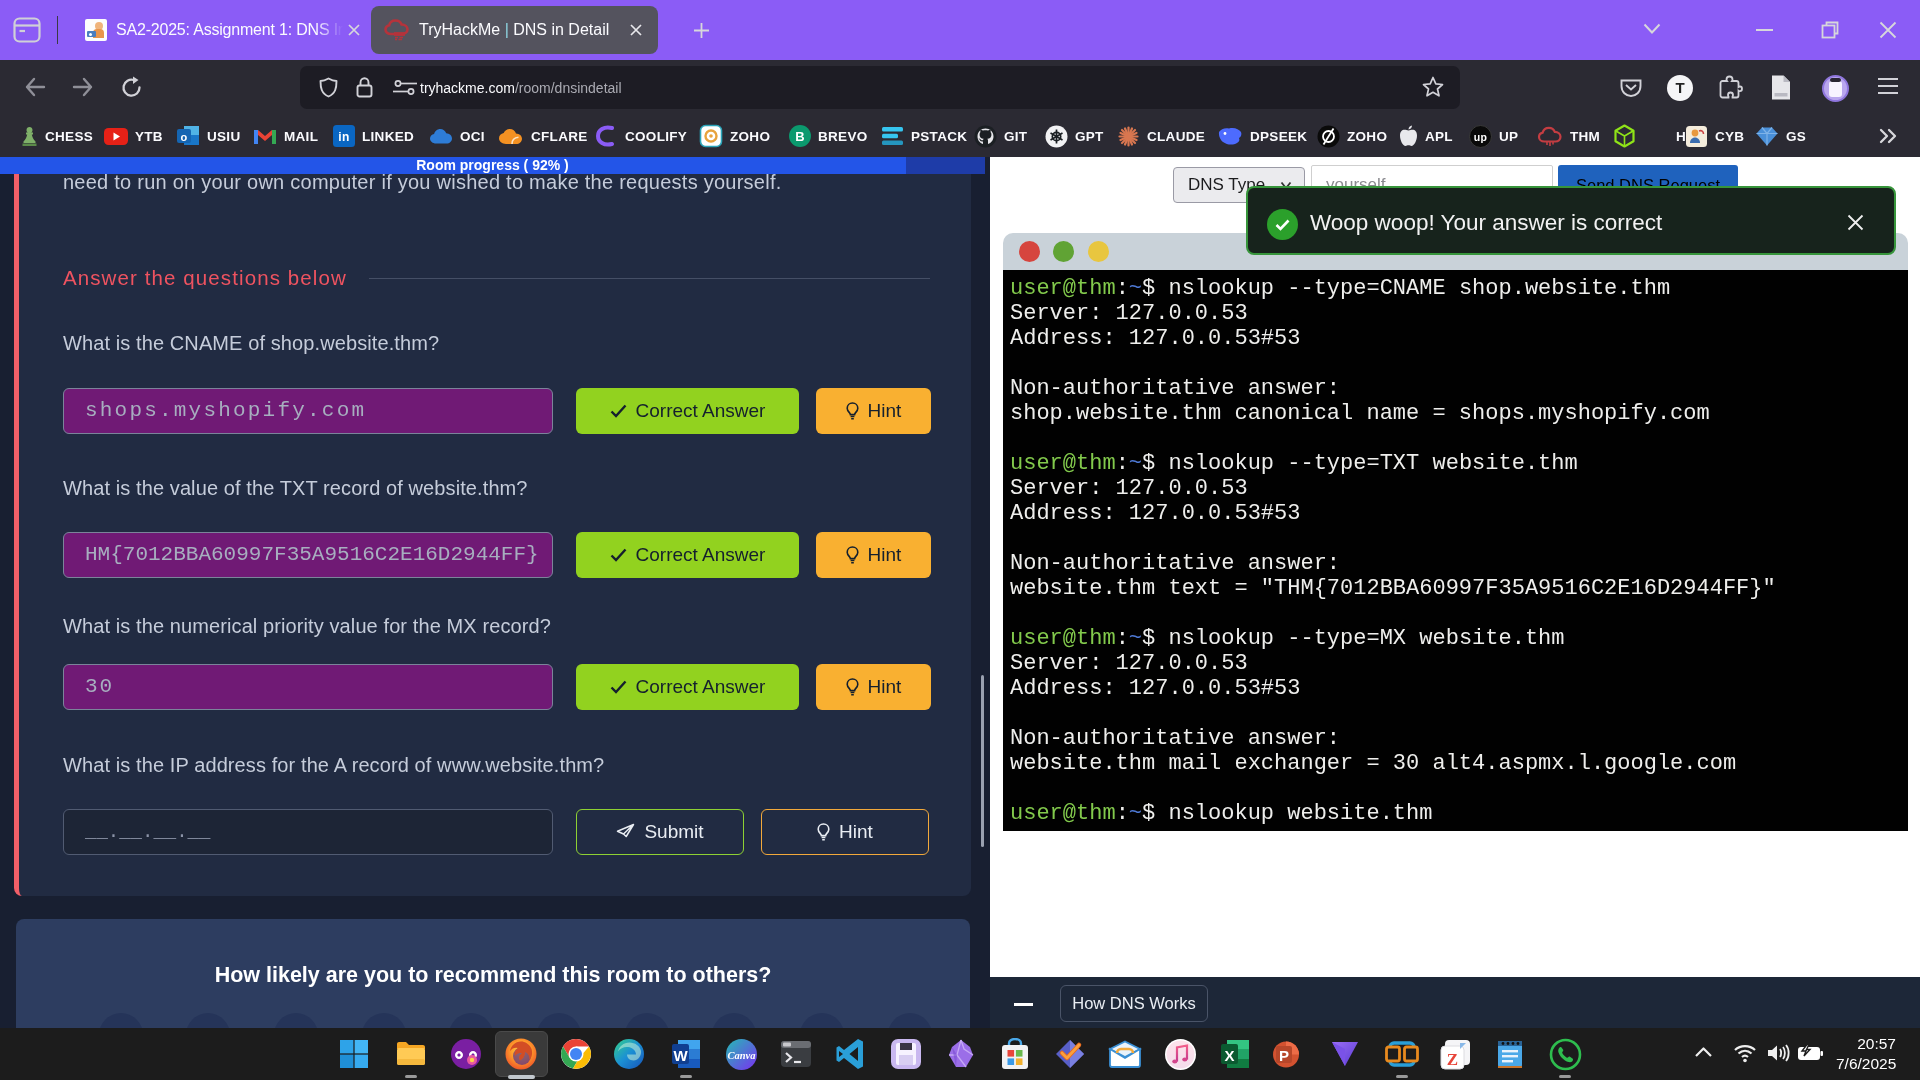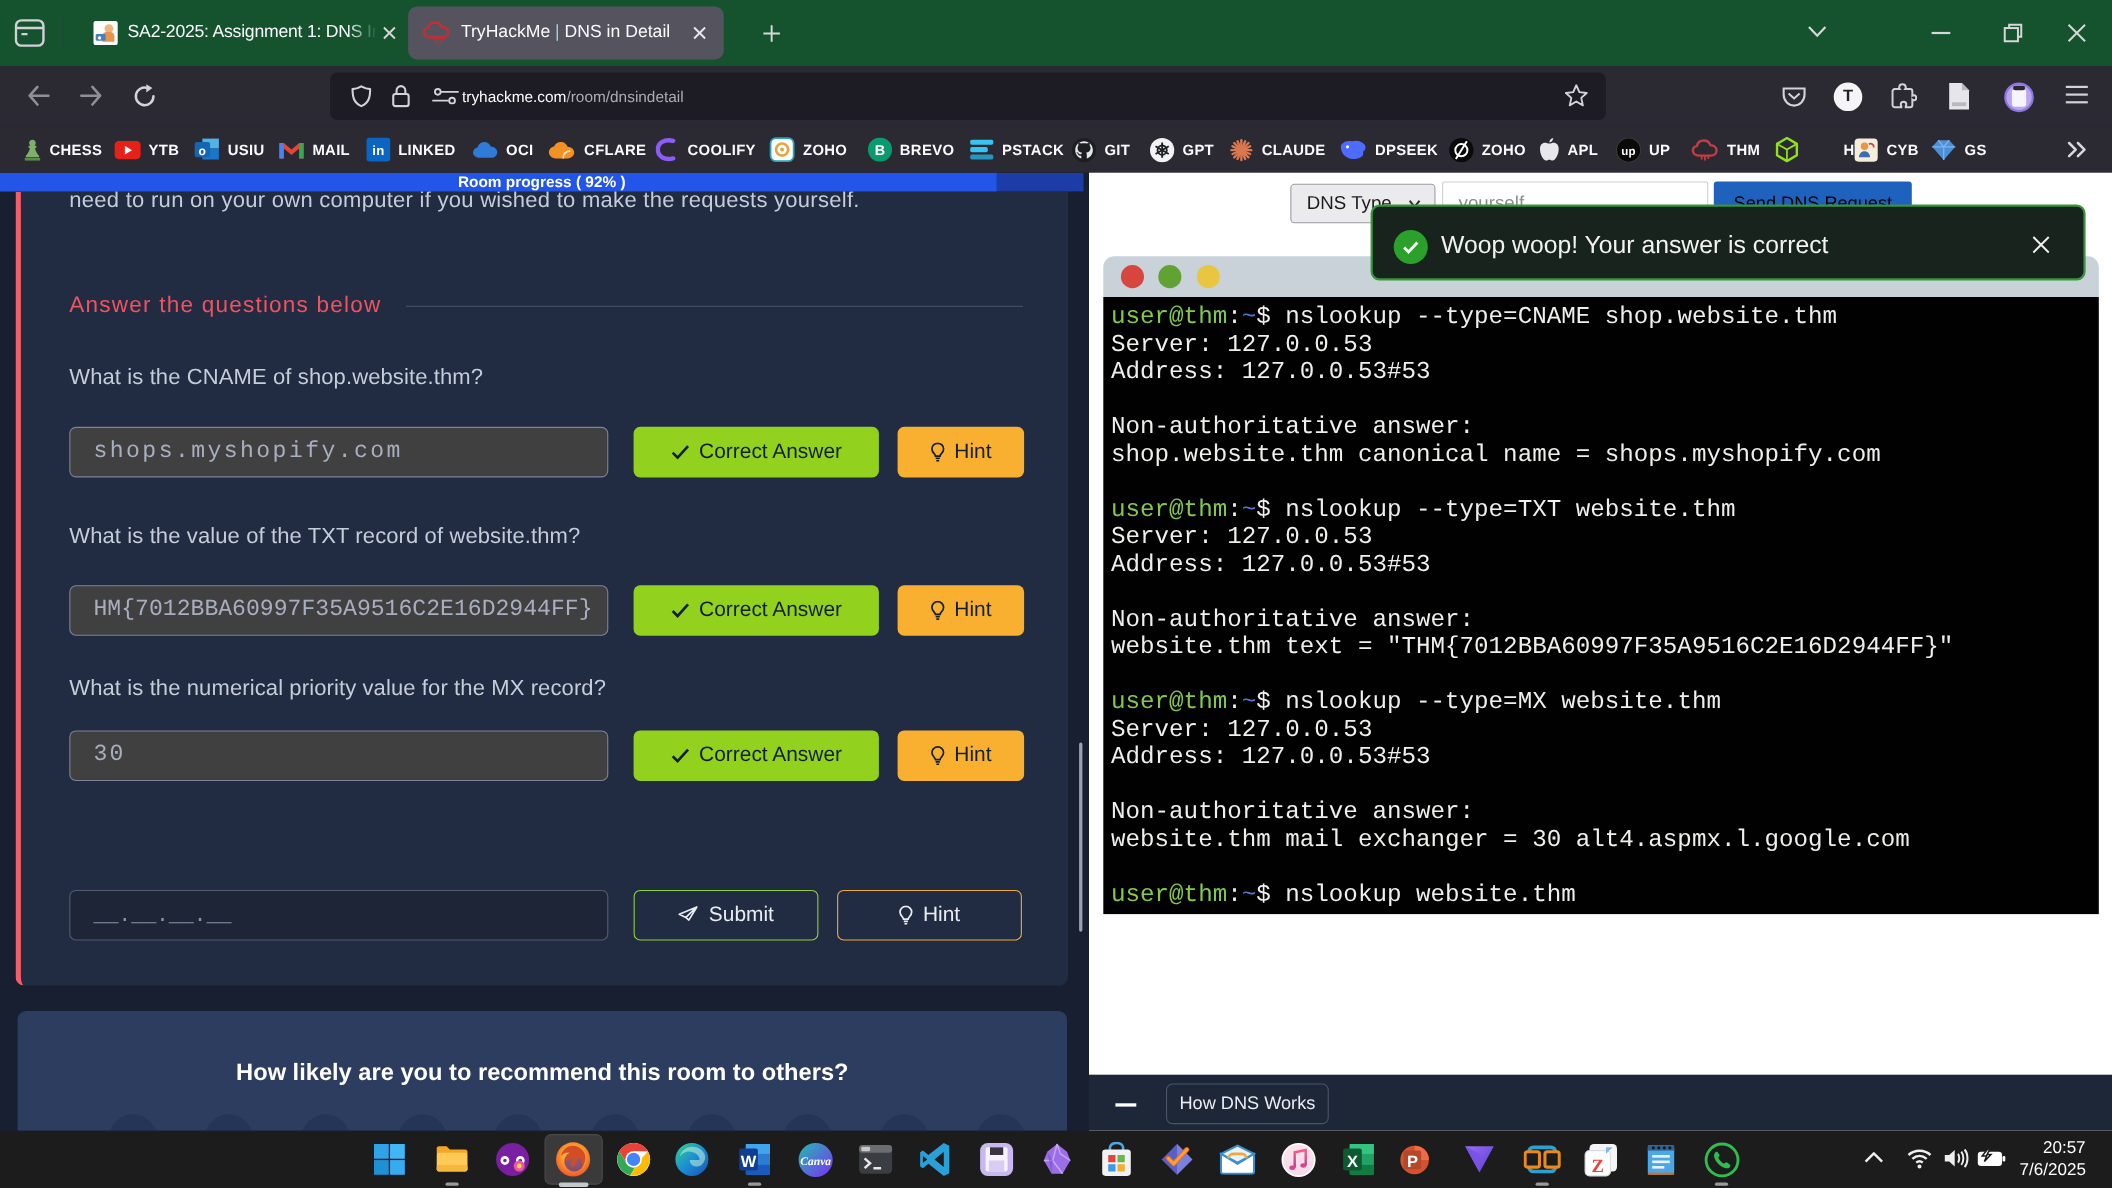--- a/index.html
+++ b/index.html
@@ -2,37 +2,37 @@
 <html><head>
 <meta charset="utf-8">
 <style>
 * { margin:0; padding:0; box-sizing:border-box; }
 html,body { width:1920px; height:1080px; overflow:hidden; background:#000; }
 body { font-family:"Liberation Sans", sans-serif; }
 #screen { position:absolute; top:0; left:0; width:1920px; height:1080px; background:#181f31; }
 .abs { position:absolute; }
 
 
-#tabbar { position:absolute; top:0; left:0; width:1920px; height:60px; background:#14532d; }
+#tabbar { position:absolute; top:0; left:0; width:1920px; height:60px; background:#8b5cf6; }
 #toolbar { position:absolute; top:60px; left:0; width:1920px; height:55px; background:#2b2a33; }
 #bookmarks { position:absolute; top:115px; left:0; width:1920px; height:42px; background:#2b2a33; }
 .tab { position:absolute; top:6px; height:48px; border-radius:8px; display:flex; align-items:center; color:#fbfbfe; font-size:16px; }
 #bookmarks .bm { position:absolute; top:0; height:42px; display:flex; align-items:center; gap:7px; color:#fbfbfe; font-size:13.5px; font-weight:700; letter-spacing:0.3px; }
 
 
 #leftpane { position:absolute; top:157px; left:0; width:990px; height:871px; background:#181f31; overflow:hidden; }
 #rightpane { position:absolute; top:157px; left:990px; width:930px; height:871px; background:#ffffff; overflow:hidden; }
 
 #progress { position:absolute; top:0; left:0; width:985px; height:17px; background:#1e3ca8; }
 #progress .fill { position:absolute; top:0; left:0; width:906px; height:17px; background:#2355e8; }
 #progress .lab { position:absolute; top:0; left:0; width:985px; text-align:center; color:#fff; font-size:14px; font-weight:700; line-height:17px; }
 
 #qcard { position:absolute; top:17px; left:14px; width:957px; height:722px; background:#212b42; border-left:5px solid #f25f68; border-radius:0 0 8px 8px; }
 .qtext { position:absolute; left:44px; color:#c5ccda; font-size:20px; letter-spacing:0.1px; }
-.ginput { position:absolute; left:44px; width:490px; height:46px; background:#404040; border:1px solid #7b849a; border-radius:6px; color:#a7aebf; font-family:"Liberation Mono", monospace; font-size:21px; line-height:44px; padding-left:21px; }
+.ginput { position:absolute; left:44px; width:490px; height:46px; background:#701a75; border:1px solid #7b849a; border-radius:6px; color:#a7aebf; font-family:"Liberation Mono", monospace; font-size:21px; line-height:44px; padding-left:21px; }
 .btn { position:absolute; height:46px; border-radius:6px; font-size:19px; display:flex; align-items:center; justify-content:center; gap:9px; }
 .btn-green { background:#92d21f; color:#15202e; }
 .btn-orange { background:#f9b031; color:#15202e; }
 .btn-oline-g { background:transparent; border:1.5px solid #8ed133; color:#e9edf3; }
 .btn-oline-o { background:transparent; border:1.5px solid #f2a93b; color:#e9edf3; }
 
 #likecard { position:absolute; top:762px; left:16px; width:954px; height:160px; background:#2d3d60; border-radius:8px; }
 #likecard h2 { color:#ffffff; font-size:21.5px; font-weight:700; text-align:center; margin-top:44px; }
 .ratec { position:absolute; top:94px; width:44px; height:44px; border-radius:50%; background:#253459; }
 
@@ -361,20 +361,21 @@
           </svg>Hint</div>
       <div class="qtext" style="top:441px;">What is the numerical priority value for the MX record?</div>
       <div class="ginput" style="top:490px; letter-spacing:2px;">30</div>
       <div class="btn btn-green" style="top:490px; left:557px; width:223px;"><svg width="17" height="14" viewBox="0 0 17 14">
             <path d="M1.5 7.5 L6 12 L15.5 1.5" fill="none" stroke="#15202e" stroke-width="2.4"></path>
           </svg>Correct Answer</div>
       <div class="btn btn-orange" style="top:490px; left:797px; width:115px;"><svg width="13" height="19" viewBox="0 0 13 19">
             <path d="M6.5 1 C3.5 1 1.2 3.3 1.2 6.2 C1.2 8 2.2 9.3 3.2 10.4 C3.9 11.2 4.3 11.8 4.4 12.6 L8.6 12.6 C8.7 11.8 9.1 11.2 9.8 10.4 C10.8 9.3 11.8 8 11.8 6.2 C11.8 3.3 9.5 1 6.5 1 Z" fill="none" stroke="#15202e" stroke-width="1.6"></path>
             <path d="M4.6 14.6 L8.4 14.6 M5.2 16.8 L7.8 16.8" stroke="#15202e" stroke-width="1.5"></path>
           </svg>Hint</div>
+      <div class="qtext" style="top:580px;">What is the IP address for the A record of www.website.thm?</div>
       <div class="ginput" style="top:635px; background:#1d2536; border:1px solid #515b72; color:#8c94a8; font-size:19px;">__.__.__.__</div>
       <div class="btn btn-oline-g" style="top:635px; left:557px; width:168px;"><svg width="19" height="19" viewBox="0 0 19 19">
             <path d="M17.5 1.5 L1.5 8.2 L7.5 11.0 L17.5 1.5 Z M17.5 1.5 L10.2 13.5 L7.5 11.0" fill="none" stroke="#e9edf3" stroke-width="1.5" stroke-linejoin="round"></path>
           </svg>Submit</div>
       <div class="btn btn-oline-o" style="top:635px; left:742px; width:168px;"><svg width="13" height="19" viewBox="0 0 13 19">
             <path d="M6.5 1 C3.5 1 1.2 3.3 1.2 6.2 C1.2 8 2.2 9.3 3.2 10.4 C3.9 11.2 4.3 11.8 4.4 12.6 L8.6 12.6 C8.7 11.8 9.1 11.2 9.8 10.4 C10.8 9.3 11.8 8 11.8 6.2 C11.8 3.3 9.5 1 6.5 1 Z" fill="none" stroke="#e9edf3" stroke-width="1.6"></path>
             <path d="M4.6 14.6 L8.4 14.6 M5.2 16.8 L7.8 16.8" stroke="#e9edf3" stroke-width="1.5"></path>
           </svg>Hint</div>
     </div>
     <div id="progress">

